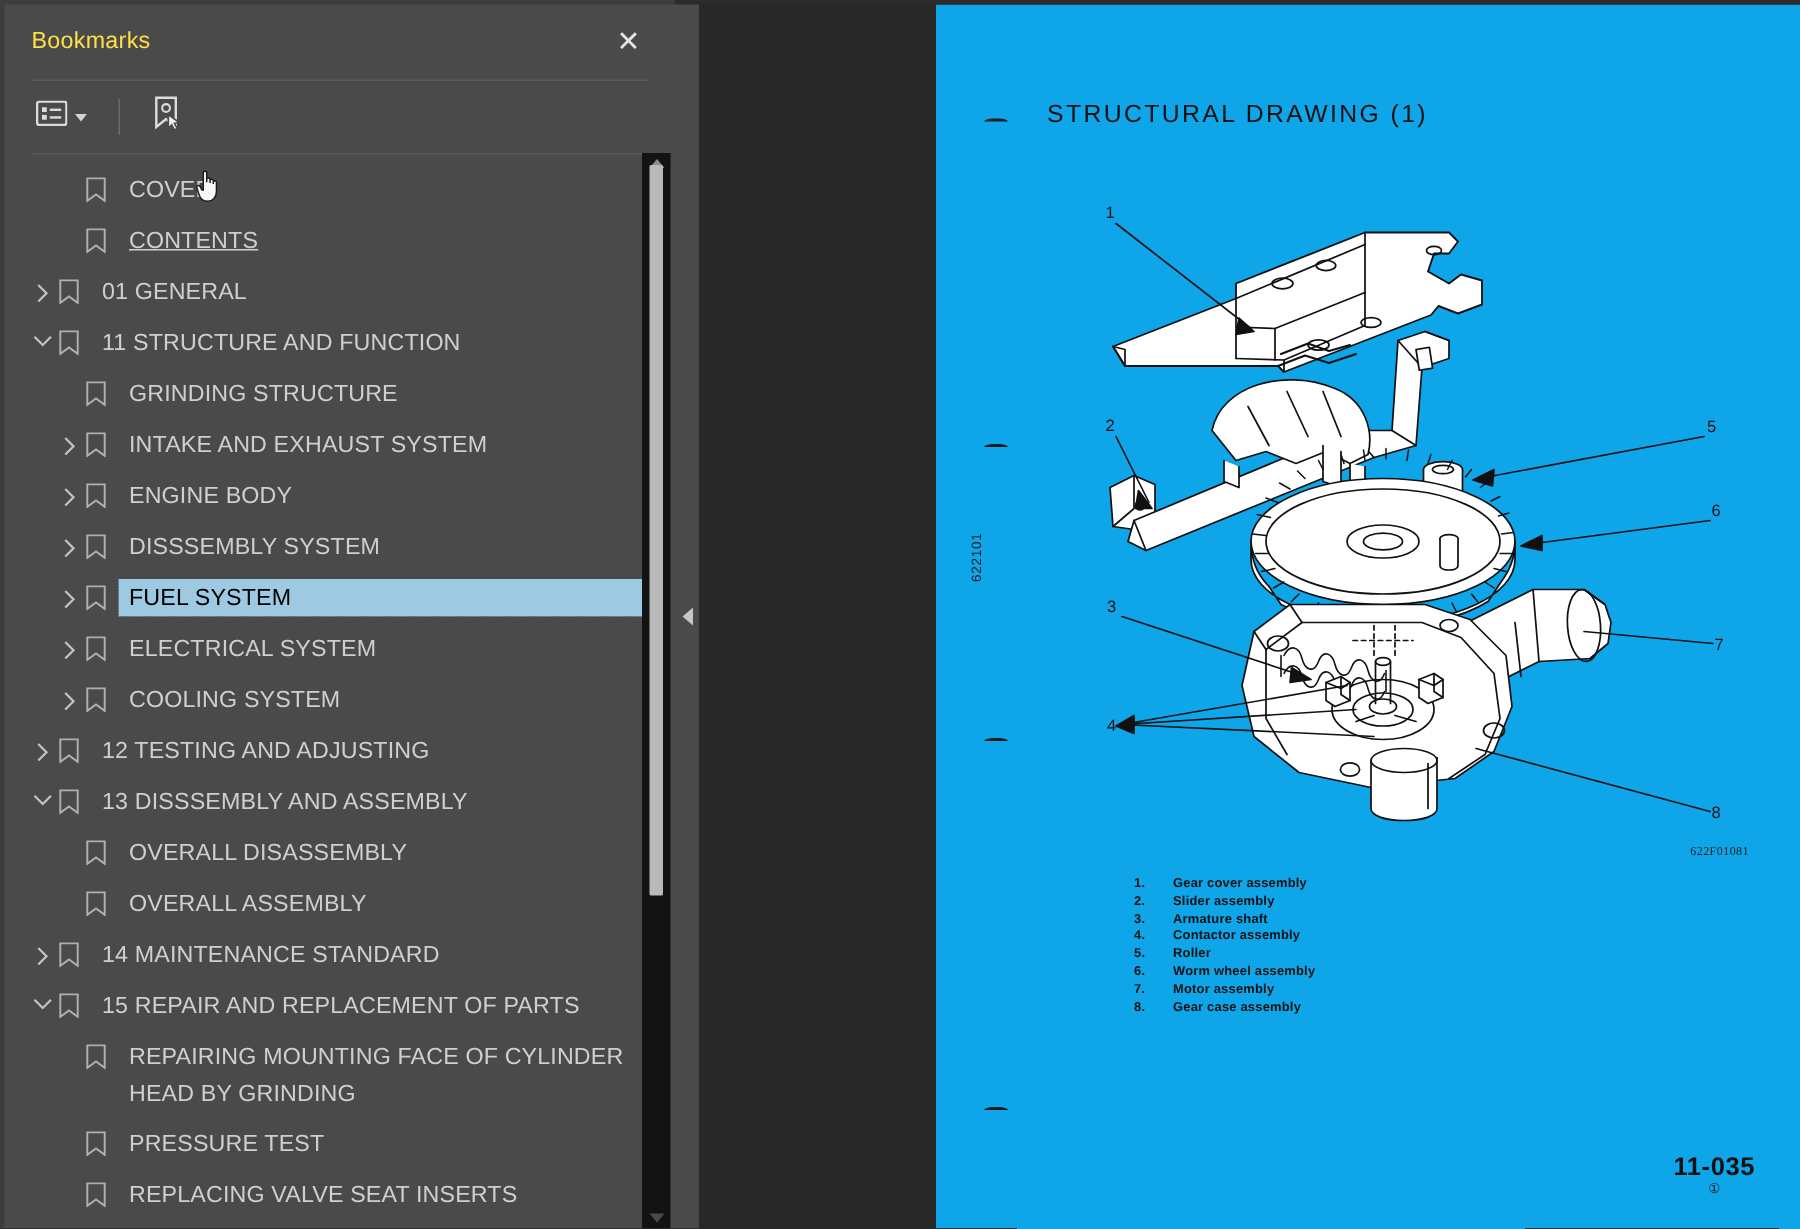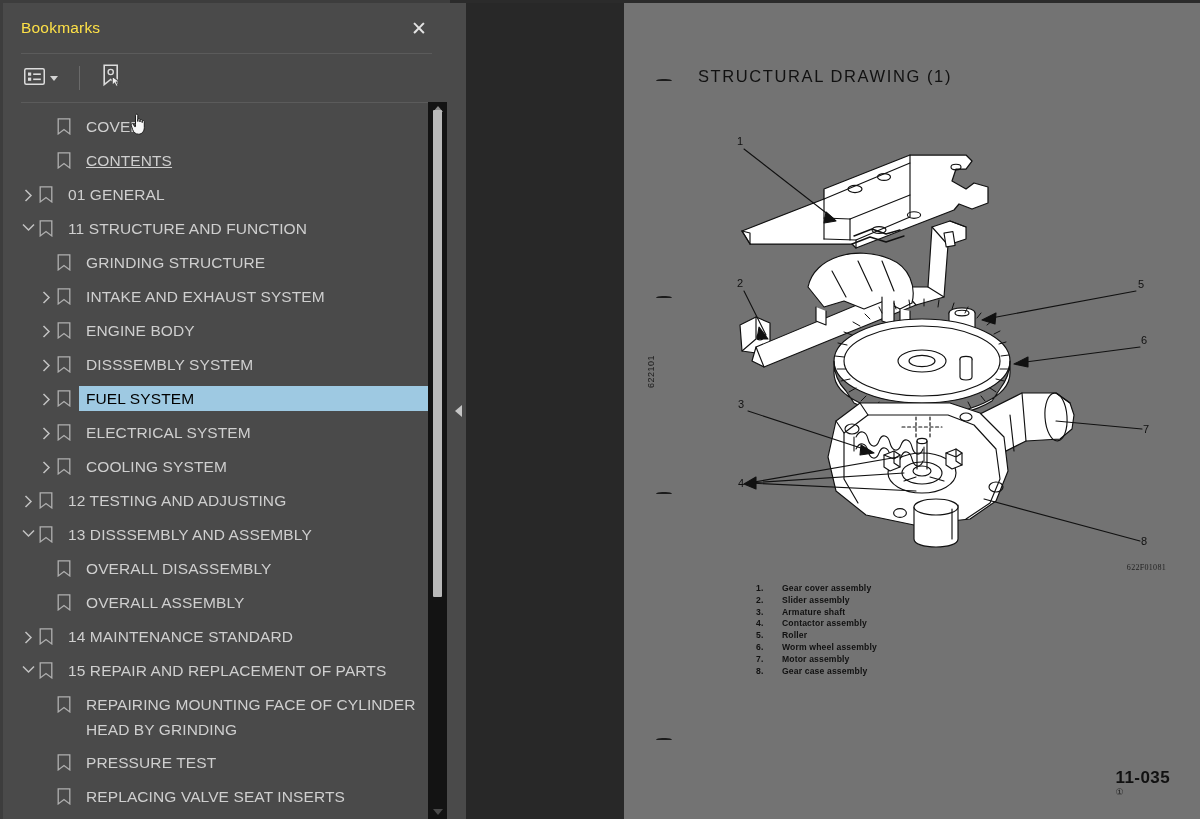--- a/index.html
+++ b/index.html
@@ -193,21 +193,21 @@
     position: absolute;
     left: 466px; top: 3px;
     width: 734px; height: 816px;
     background: #282828;
     overflow: hidden;
   }
   #page {
     position: absolute;
     left: 158px; top: 0;
     width: 576px; height: 816px;
-    background: #737373;
+    background: #0ea5e9;
   }
   .margin-dash {
     position: absolute;
     left: 32px;
     width: 16px; height: 2px;
     background: #1b1b1b;
     border-radius: 40% 40% 0 0 / 100% 100% 0 0;
   }
   #vertical-code {
     position: absolute;
@@ -248,21 +248,21 @@
     line-height: 11.8px;
     color: #111;
     font-weight: bold;
     letter-spacing: .15px;
   }
   .legend-row { display: flex; }
   .legend-num { width: 26px; }
   #page-footer {
     position: absolute;
     right: 30px; bottom: 22px;
-    text-align: left;
+    text-align: center;
   }
   #page-number {
     font-size: 17px;
     font-weight: bold;
     color: #111;
     letter-spacing: .4px;
   }
   #page-sub {
     font-size: 9px;
     color: #222;

